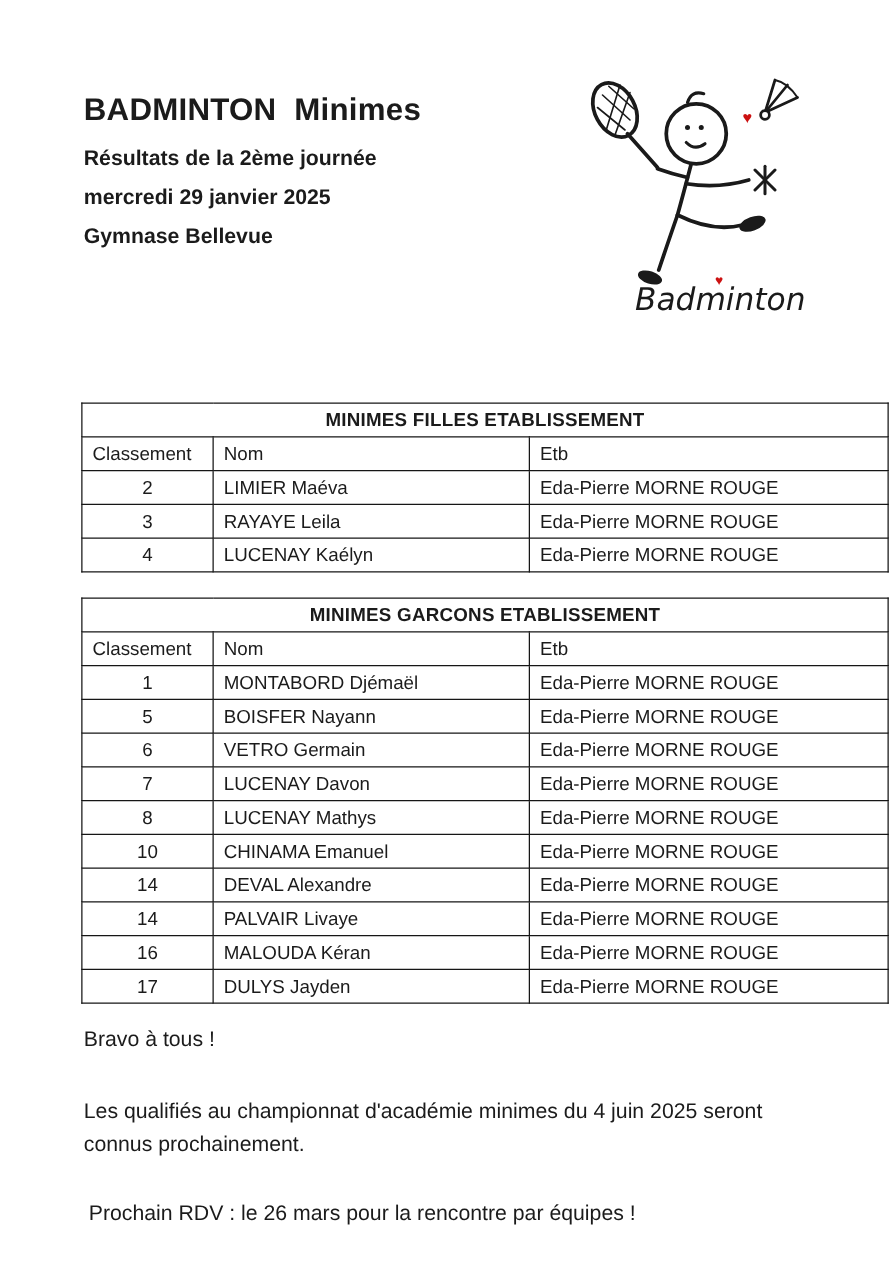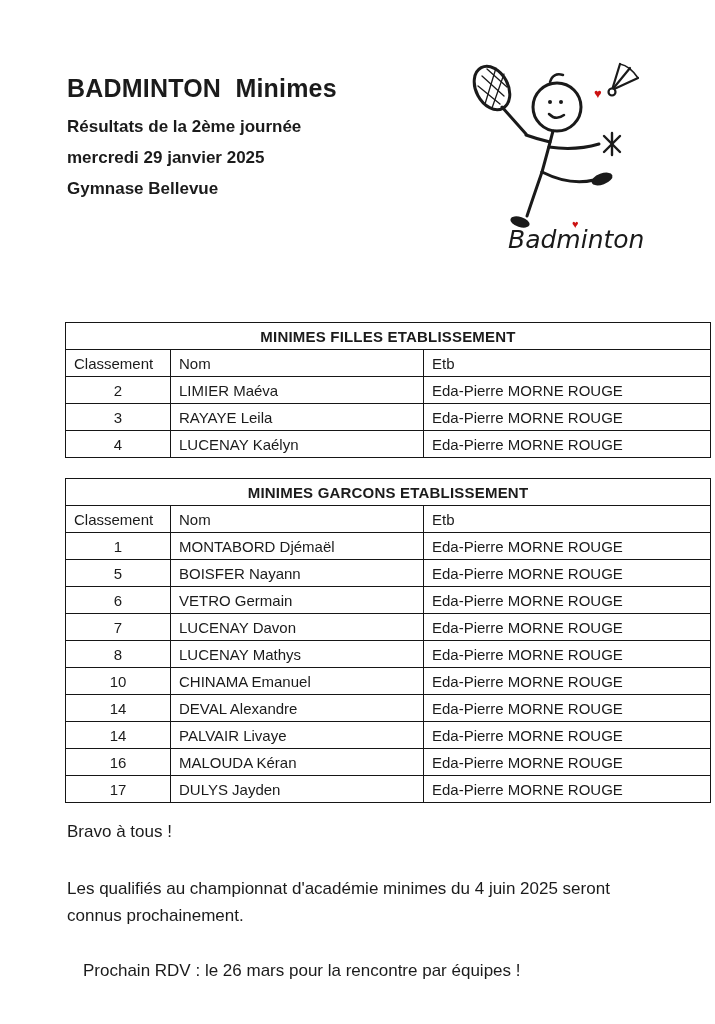--- a/index.html
+++ b/index.html
@@ -78,21 +78,21 @@
   .footer-block {
     position: absolute;
     left: 67px;
     top: 822px;
     width: 600px;
     font-size: 17px;
     font-weight: normal;
   }
   .footer-line1 { margin: 0 0 33px 0; }
   .footer-para  { margin: 0 0 32px 0; line-height: 1.6; }
-  .footer-line3 { margin: 16px; }
+  .footer-line3 { margin: 4px; }
 </style>
 </head>
 <body>
 
 <div class="page">
 
   <div class="header-block">
     <h1 class="header-title">BADMINTON  Minimes</h1>
     <p class="header-line">Résultats de la 2ème journée</p>
     <p class="header-line">mercredi 29 janvier 2025</p>

